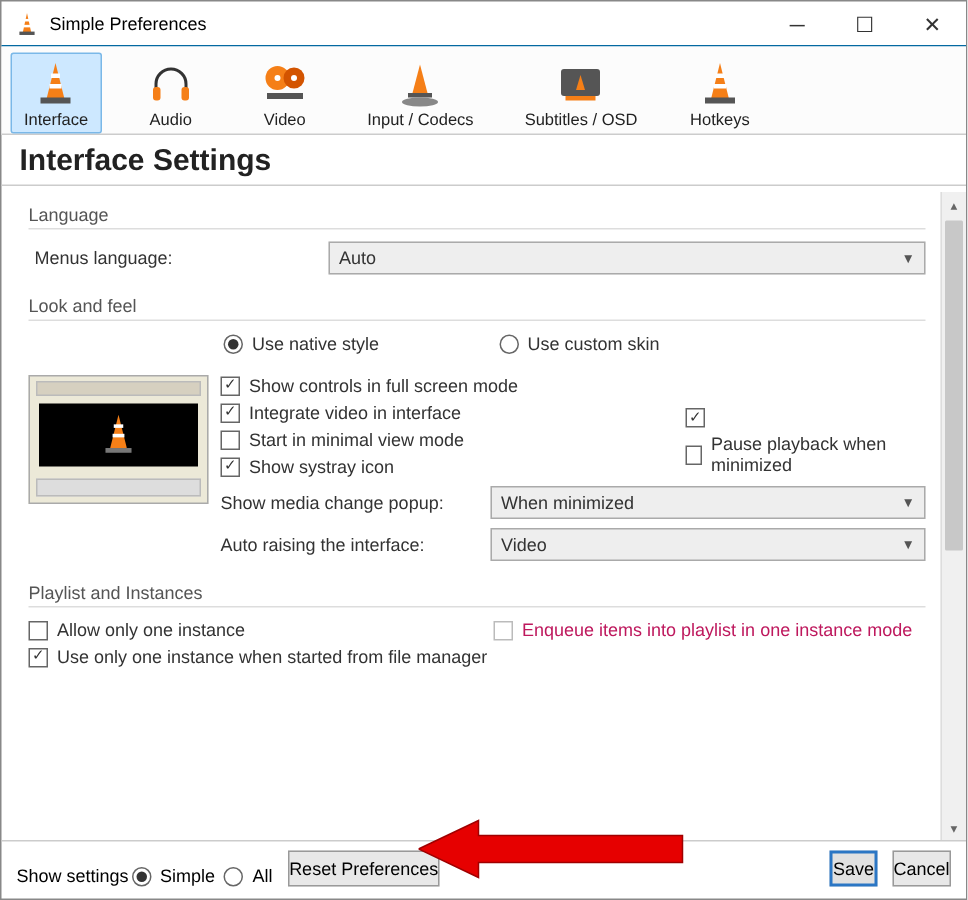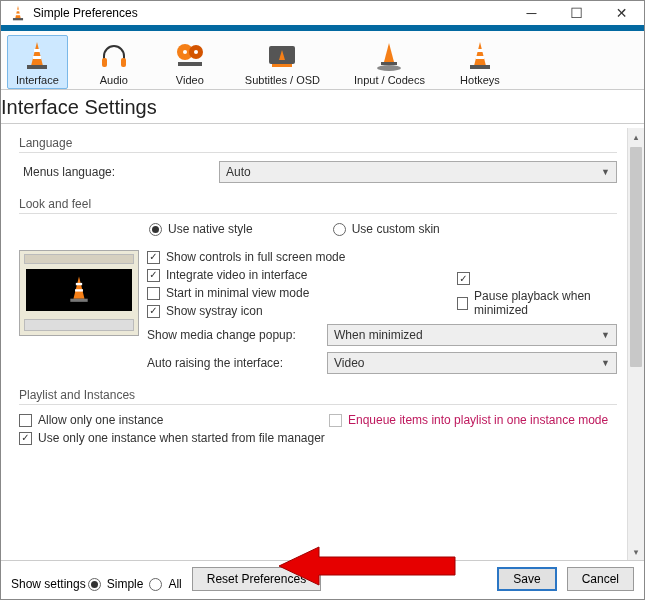--- a/index.html
+++ b/index.html
@@ -1,28 +1,28 @@
 <!DOCTYPE html>
 <html><head>
 <meta charset="utf-8">
 <style>
   * { box-sizing: border-box; font-family: "Segoe UI", Tahoma, sans-serif; }
   body { margin: 0; background: #fff; width: 645px; height: 600px; overflow: hidden; position: relative; }
   .window { width: 645px; height: 600px; border: 1px solid #888; background: #fff; display: flex; flex-direction: column; }
-  .titlebar { height: 30px; display: flex; align-items: center; border-bottom: 6px solid #0369a1; }
+  .titlebar { height: 30px; display: flex; align-items: center; border-bottom: 1px solid #0369a1; }
   .titlebar .ticon { width: 18px; height: 18px; margin: 0 6px 0 8px; }
   .titlebar .title { font-size: 12px; flex: 1; }
   .winbtn { width: 45px; height: 30px; display: flex; align-items: center; justify-content: center; font-size: 14px; color: #333; }
 
   .toolbar { display: flex; padding: 4px 6px 0 6px; gap: 16px; border-bottom: 1px solid #ccc; background: #fcfcfc; }
   .toolbtn { display: flex; flex-direction: column; align-items: center; padding: 4px 8px 2px 8px; font-size: 11px; color: #222; border: 1px solid transparent; border-radius: 2px; min-width: 60px; }
   .toolbtn.selected { background: #cde8ff; border: 1px solid #7ab8e8; }
   .toolbtn .ticon { width: 32px; height: 32px; margin-bottom: 2px; }
 
-  .heading { font-size: 20px; font-weight: 400; padding: 6px 12px 4px 0; color: #222; }
+  .heading { font-size: 20px; font-weight: 700; padding: 6px 12px 4px 12px; color: #222; }
   .hr { border-top: 1px solid #ccc; margin: 0 0 4px 0; }
 
   .scrollwrap { flex: 1; position: relative; display: flex; overflow: hidden; }
   .content { flex: 1; padding: 2px 10px 0 18px; font-size: 12px; color: #333; overflow: hidden; }
   .scrollbar { width: 17px; background: #f0f0f0; border-left: 1px solid #ddd; display: flex; flex-direction: column; align-items: center; }
   .sbtn { width: 17px; height: 17px; display:flex; align-items:center; justify-content:center; font-size:9px; color:#666; }
   .thumb { width: 12px; background: #c8c8c8; border-radius: 1px; }
 
   .grouplabel { font-size: 12px; color: #555; margin: 6px 0 2px 0; }
   .gline { border-top: 1px solid #ddd; margin: 2px 0 8px 0; }
@@ -46,21 +46,21 @@
   .thumbimg .ctrls { position:absolute; left:4px; right:4px; bottom:4px; height:12px; background:#ddd; border:1px solid #bbb;}
   .lookrow { display:flex; align-items:flex-start;}
   .lookright { flex:1; display:flex; flex-direction:column; gap:2px; }
   .drow { display:flex; align-items:center; margin-top:4px;}
   .drow .dlbl { width: 180px; }
   .drow .dropdown { flex:1; }
 
   .footer { border-top: 1px solid #ccc; padding: 6px 10px 8px 10px; display:flex; align-items:flex-end; gap:10px; font-size:12px; position:relative; }
   .footerleft { display:flex; flex-direction:row; gap:2px; }
   .radiorow { display:flex; gap:6px; align-items:center; }
-  .btn { height: 24px; padding: 0 14px; border:1px solid #999; background:#e8e8e8; font-size:12px; display:flex; align-items:center; }
+  .btn { height: 24px; padding: 0 0; border:1px solid #999; background:#e8e8e8; font-size:12px; display:flex; align-items:center; }
   .btn.primary { background:#e1e1e1; border:2px solid #2b76c4; }
   .spacer { flex:1; }
 
   .arrowptr { position:absolute; left:278px; bottom:8px; pointer-events:none; }
   .disabled-text { color:#be185d; }
 
   .cone { display:block; }
 </style>
 </head>
 <body>
@@ -103,33 +103,33 @@
           <circle cx="11" cy="12" r="8" fill="#f57f17"></circle>
           <circle cx="22" cy="12" r="7" fill="#d35400"></circle>
           <circle cx="11" cy="12" r="2" fill="#fff"></circle>
           <circle cx="22" cy="12" r="2" fill="#fff"></circle>
           <rect x="4" y="22" width="24" height="4" fill="#555"></rect>
         </svg>
       <span>Video</span>
     </div>
     <div class="toolbtn">
       <svg class="ticon" viewBox="0 0 32 32">
+          <polygon points="16,3 21,22 11,22" fill="#f57f17"></polygon>
+          <rect x="8" y="22" width="16" height="3" fill="#555"></rect>
+          <ellipse cx="16" cy="28" rx="12" ry="3" fill="#888"></ellipse>
+        </svg>
+      <span>Input / Codecs</span>
+    </div>
+    <div class="toolbtn">
+      <svg class="ticon" viewBox="0 0 32 32">
           <rect x="3" y="6" width="26" height="18" rx="2" fill="#555"></rect>
           <polygon points="16,10 19,20 13,20" fill="#f57f17"></polygon>
           <rect x="6" y="24" width="20" height="3" fill="#f57f17"></rect>
         </svg>
       <span>Subtitles / OSD</span>
-    </div>
-    <div class="toolbtn">
-      <svg class="ticon" viewBox="0 0 32 32">
-          <polygon points="16,3 21,22 11,22" fill="#f57f17"></polygon>
-          <rect x="8" y="22" width="16" height="3" fill="#555"></rect>
-          <ellipse cx="16" cy="28" rx="12" ry="3" fill="#888"></ellipse>
-        </svg>
-      <span>Input / Codecs</span>
     </div>
     <div class="toolbtn">
       <svg class="ticon" viewBox="0 0 32 32">
           <polygon points="16,2 22,26 10,26" fill="#f57f17"></polygon>
           <rect x="13" y="9" width="6" height="3" fill="#fff"></rect>
           <rect x="12" y="16" width="8" height="3" fill="#fff"></rect>
           <rect x="6" y="25" width="20" height="4" fill="#555"></rect>
         </svg>
       <span>Hotkeys</span>
     </div>

